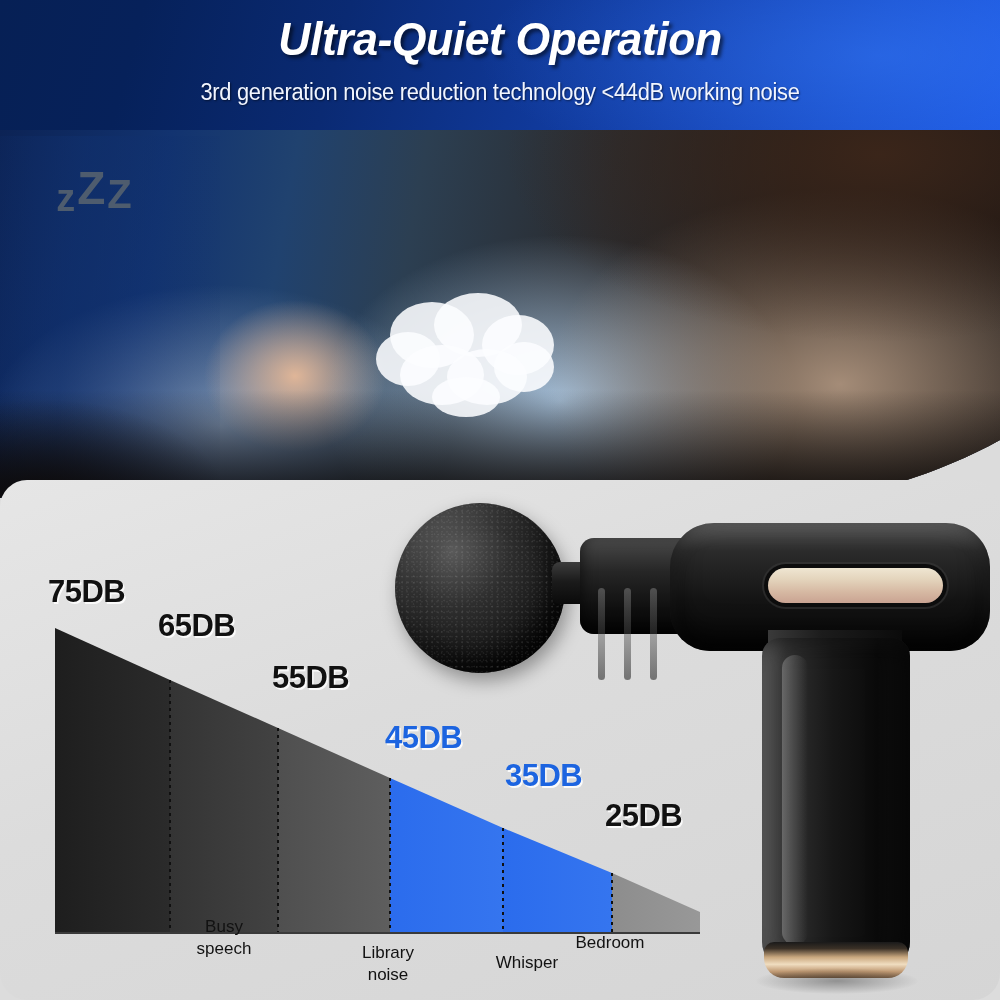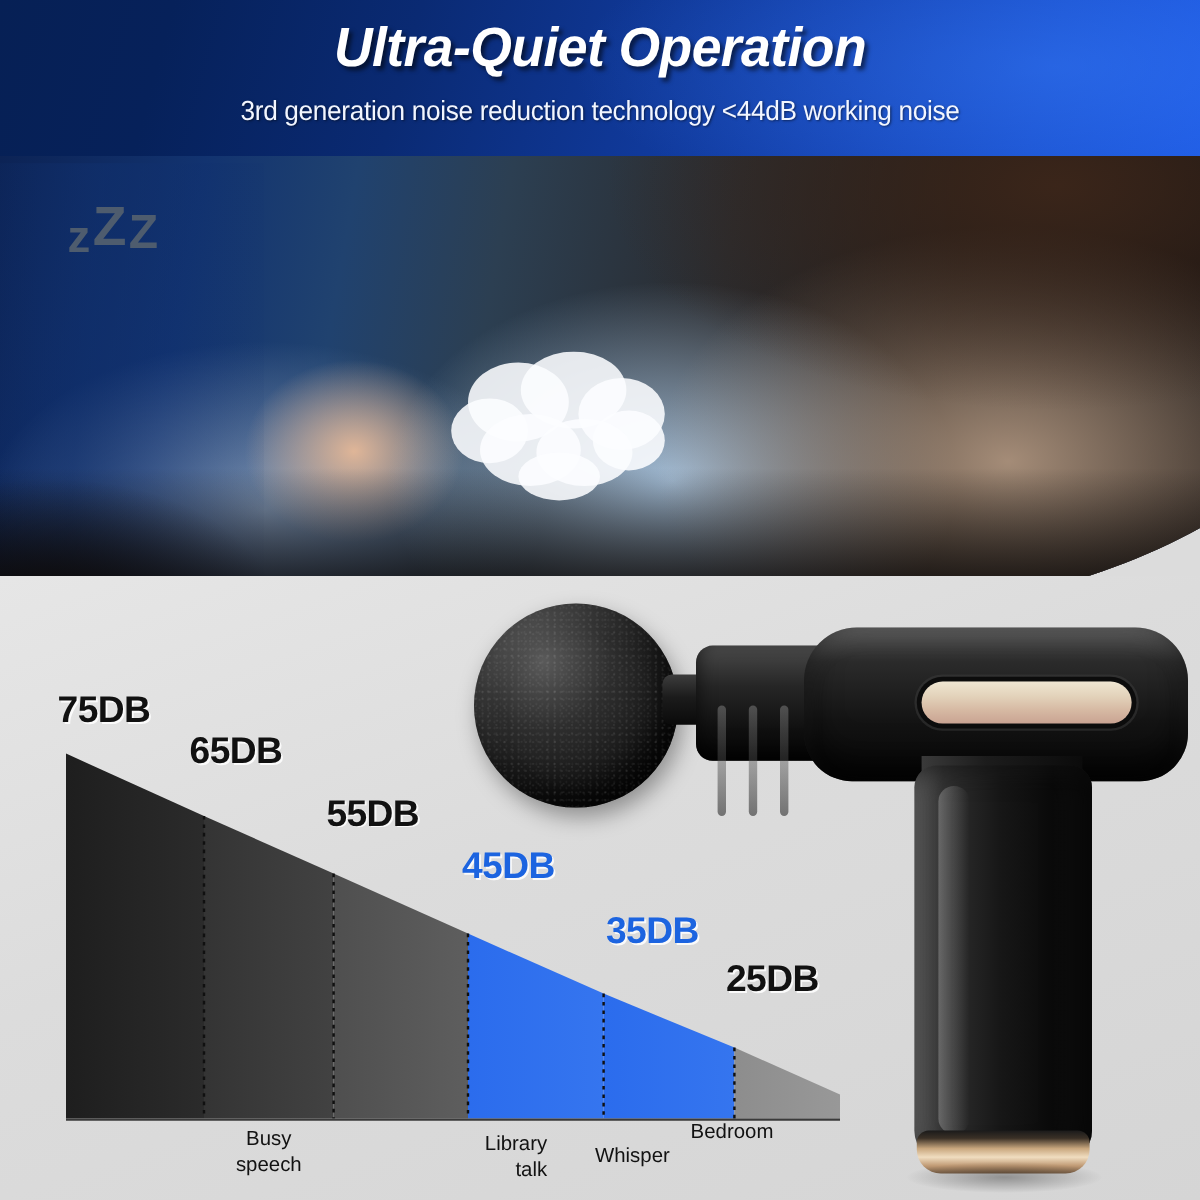--- a/index.html
+++ b/index.html
@@ -141,20 +141,21 @@
   .zzz-text .z1 { font-size: 38px; position: relative; top: 8px; }
   .zzz-text .z2 { font-size: 46px; position: relative; top: -2px; }
   .zzz-text .z3 { font-size: 40px; position: relative; top: 4px; }
 
   
   .chart-panel {
     position: absolute;
     left: 0; top: 480px;
     width: 1000px; height: 520px;
     background: linear-gradient(160deg, #e6e6e6 0%, #dcdcdc 42%, #d5d5d5 100%);
+    border-radius: 27px;
   }
 
   .chart-svg {
     position: absolute;
     left: 0; top: 0;
     width: 1000px;
     height: 520px;
   }
 
   .db-label {
@@ -368,31 +369,31 @@
         <line x1="503" y1="348" x2="503" y2="452"></line>
         <line x1="612" y1="393" x2="612" y2="452"></line>
       </g>
 
       <line x1="55" y1="453" x2="700" y2="453" stroke="#3a3a3a" stroke-width="2"></line>
     </svg>
 
     <div class="db-label" style="left:48px;  top:94px;">75DB</div>
     <div class="db-label" style="left:158px; top:128px;">65DB</div>
     <div class="db-label" style="left:272px; top:180px;">55DB</div>
-    <div class="db-label accent" style="left:385px; top:224px;">45DB</div>
+    <div class="db-label accent" style="left:385px; top:240px;">45DB</div>
     <div class="db-label accent" style="left:505px; top:278px;">35DB</div>
     <div class="db-label" style="left:605px; top:318px;">25DB</div>
 
-    <div class="cat-label" style="left:165px; top:458px; width:118px;text-align:center;">
+    <div class="cat-label" style="left:165px; top:436px; width:118px;text-align:center;">
       <div>Busy</div>
       <div>speech</div>
     </div>
-    <div class="cat-label" style="left:344px; top:462px; width:112px;text-align:right;">
+    <div class="cat-label" style="left:332px; top:462px; width:112px;">
       <div>Library</div>
-      <div>talk</div>
+      <div>noise</div>
     </div>
     <div class="cat-label" style="left:472px; top:472px; width:110px;">
       <div>Whisper</div>
     </div>
     <div class="cat-label" style="left:552px; top:452px; width:116px;">
       <div>Bedroom</div>
     </div>
   </div>
 
   <div class="gun">

